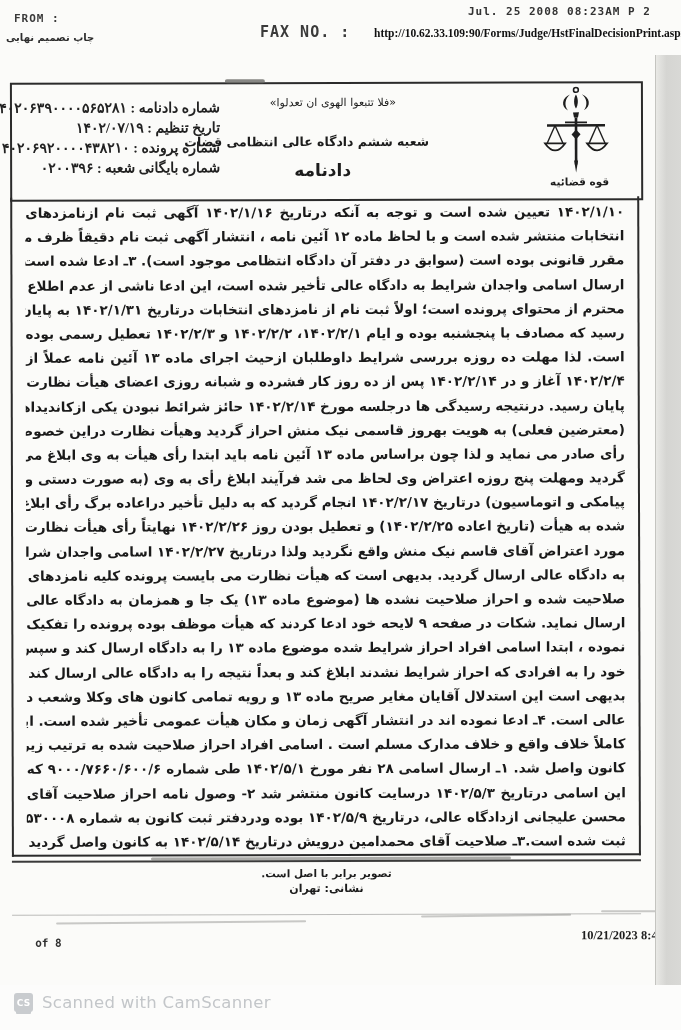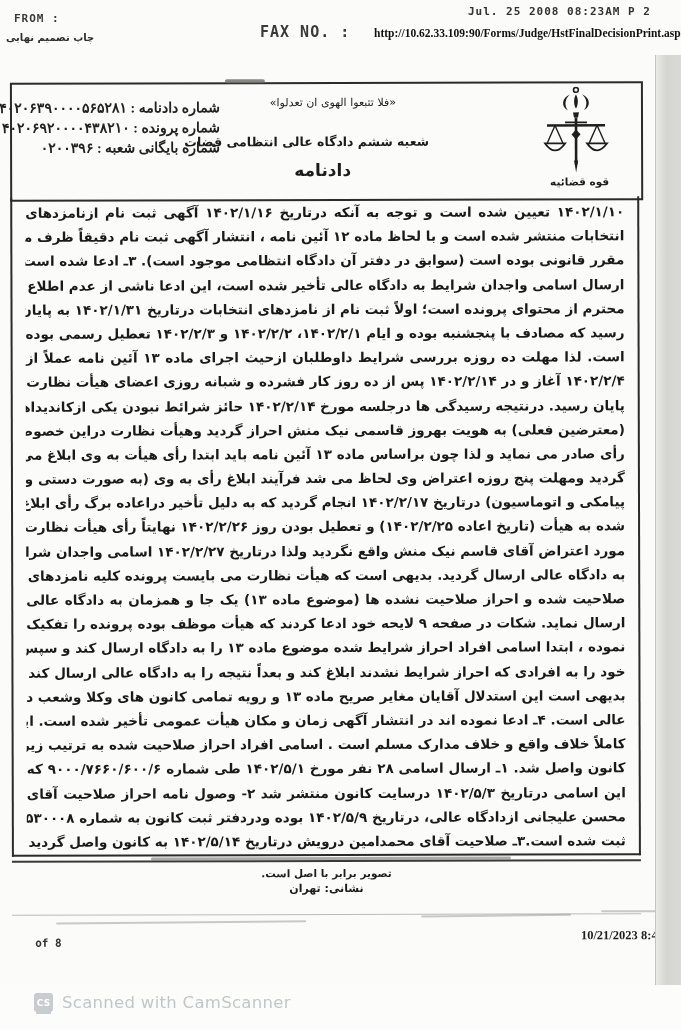--- a/index.html
+++ b/index.html
@@ -68,21 +68,21 @@
              border-left:1px solid #c4c4c0;}
   .artifact{position:absolute;background:#6a6a66;opacity:.35;height:2px;border-radius:2px;}
   .a1{left:226px;top:79px;width:40px;height:4px;opacity:.8;}
   .a2{left:55px;top:921px;width:250px;transform:rotate(-.4deg);}
   .a3{left:420px;top:915px;width:150px;transform:rotate(-.5deg);}
   .a4{left:600px;top:911px;width:60px;}
   .a5{left:150px;top:857px;width:360px;height:3px;opacity:.55;}
 
   
   .cam-strip{position:absolute;left:0;top:985px;width:681px;height:45px;background:#fcfcfb;}
-  .cam-inner{position:absolute;left:14px;top:8px;display:flex;align-items:center;gap:9px;margin-left:20px;}
+  .cam-inner{position:absolute;left:14px;top:8px;display:flex;align-items:center;gap:9px;}
   .cs-icon{width:19px;height:19px;background:#c9cccf;border-radius:3px;color:#ffffff;
            font-size:9px;font-weight:bold;display:flex;align-items:center;justify-content:center;
            box-shadow:0 4px 0 -2px #c9cccf;}
   .cam-text{font-size:16.5px;color:#c3c6c9;letter-spacing:.3px;}
 </style>
 </head>
 <body>
 
 <div class="fax fax-from">FROM :</div>
 <div class="fax fax-print" dir="rtl">چاپ تصمیم نهایی</div>
@@ -92,20 +92,21 @@
 
 <div class="page">
 
   <div class="head-box">
     <div class="verse">«فلا تتبعوا الهوی ان تعدلوا»</div>
     <div class="court">شعبه ششم دادگاه عالی انتظامی قضات</div>
     <div class="doctype">دادنامه</div>
 
     <div class="meta">
       <div>شماره دادنامه : ۱۴۰۲۰۶۳۹۰۰۰۰۵۶۵۲۸۱</div>
+      <div>تاریخ تنظیم : ۱۴۰۲/۰۷/۱۹</div>
       <div>شماره پرونده : ۱۴۰۲۰۶۹۲۰۰۰۰۴۳۸۲۱۰</div>
       <div>شماره بایگانی شعبه : ۰۲۰۰۳۹۶</div>
     </div>
 
     <div class="emblem">
       <span>
         <svg width="66" height="88" viewBox="0 0 66 88" fill="none" stroke="#1e1e1e">
 
           <circle cx="33" cy="3.5" r="2.4" stroke-width="1.6"></circle>
           <path d="M33 8 C30.5 12 30.5 18 33 22 C35.5 18 35.5 12 33 8 Z" fill="#1e1e1e" stroke="none"></path>

